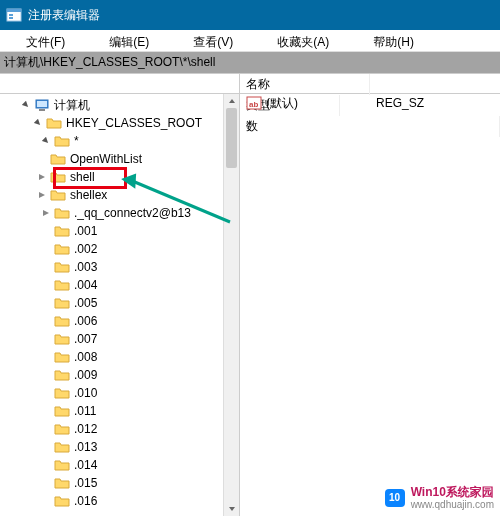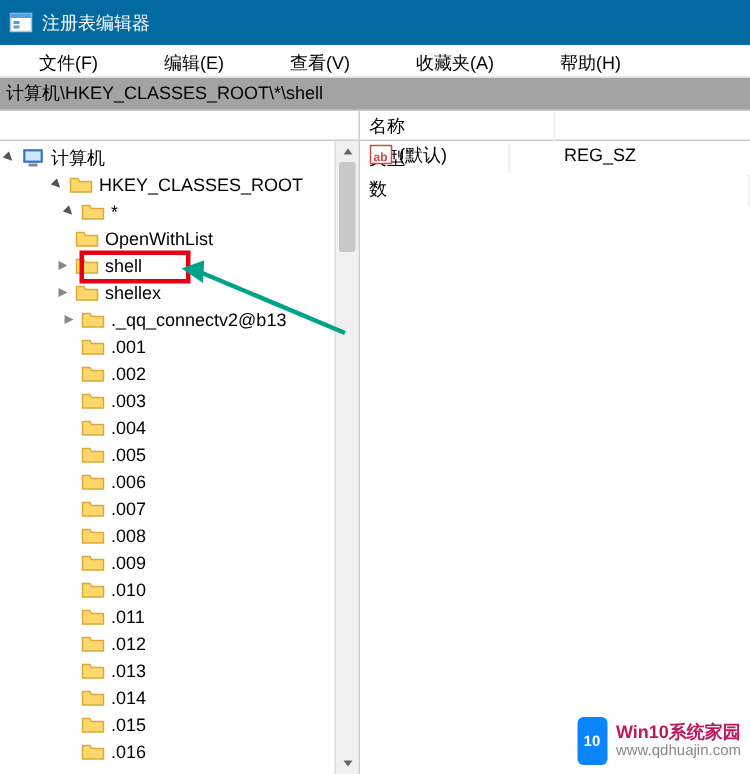--- a/index.html
+++ b/index.html
@@ -11,41 +11,41 @@
   .addressbar { height: 22px; background: #a3a3a3; border-bottom: 1px solid #ccc; display: flex; align-items: center; font-size: 12px; padding-left: 4px; }
   .content { display: flex; height: calc(516px - 30px - 22px - 22px); position: relative; }
   .tree-panel { width: 240px; border-right: 1px solid #ccc; overflow: hidden; font-size: 12px; position: relative; }
   .tree-header { height: 20px; border-bottom: 1px solid #ccc; }
   .tree-body { padding-top: 2px; }
   .tree-node { display: flex; align-items: center; height: 18px; white-space: nowrap; }
   .expander { width: 12px; height: 12px; display: inline-flex; align-items: center; justify-content: center; margin-right: 2px; cursor: default; }
   .expander svg { width: 8px; height: 8px; }
   .folder-icon, .computer-icon { width: 16px; height: 16px; margin-right: 4px; display: inline-flex; align-items: center; justify-content: center; }
   .node-label { cursor: default; }
-  .indent-0 { padding-left: 0; }
+  .indent-0 { padding-left: 20px; }
   .indent-1 { padding-left: 32px; }
   .indent-2 { padding-left: 40px; }
   .indent-3 { padding-left: 36px; }
   .scrollbar-v { position: absolute; right: 0; top: 20px; bottom: 0; width: 16px; background: #f0f0f0; border-left: 1px solid #ddd; }
   .scrollbar-v .thumb { position: absolute; left: 2px; right: 2px; top: 14px; height: 60px; background: #c8c8c8; border-radius: 2px; }
   .scrollbar-v .arrow { position: absolute; left: 0; right: 0; height: 14px; display: flex; align-items: center; justify-content: center; }
   .scrollbar-v .arrow.up { top: 0; }
   .scrollbar-v .arrow.down { bottom: 0; }
   .list-panel { flex: 1; font-size: 12px; position: relative; }
   .list-header { height: 20px; display: flex; border-bottom: 1px solid #ccc; flex-direction: column; }
   .list-header .col { padding: 2px 6px; border-right: 1px solid #eee; }
   .col-name { width: 130px; }
   .col-type { width: 100px; }
   .list-row { display: flex; align-items: center; height: 18px; }
   .list-row .cell { padding: 0 6px; }
   .string-icon { width: 16px; height: 16px; margin-right: 4px; display: inline-flex; justify-content: center; }
   .highlight-box { position: absolute; border: 3px solid #e60012; pointer-events: none; }
   .arrow-annotation { position: absolute; pointer-events: none; }
   .watermark { position: absolute; right: 6px; bottom: 6px; display: flex; align-items: center; font-size: 12px; }
-  .watermark .wm-icon { width: 20px; height: 32px; background: #0a84ff; border-radius: 4px; color: #fff; font-weight: bold; font-size: 10px; display: flex; align-items: center; justify-content: center; margin-right: 6px; }
+  .watermark .wm-icon { width: 20px; height: 18px; background: #0a84ff; border-radius: 4px; color: #fff; font-weight: bold; font-size: 10px; display: flex; align-items: center; justify-content: center; margin-right: 6px; }
   .watermark .wm-main { color: #be185d; font-weight: bold; line-height: 1.1; }
   .watermark .wm-sub { color: #888; font-size: 10px; line-height: 1.1; }
 </style>
 </head>
 <body>
 
 <div class="titlebar">
   <span class="icon">
     <svg viewBox="0 0 16 16">
         <rect x="1" y="2" width="14" height="12" fill="#fff" stroke="#a0c8e8"></rect>

